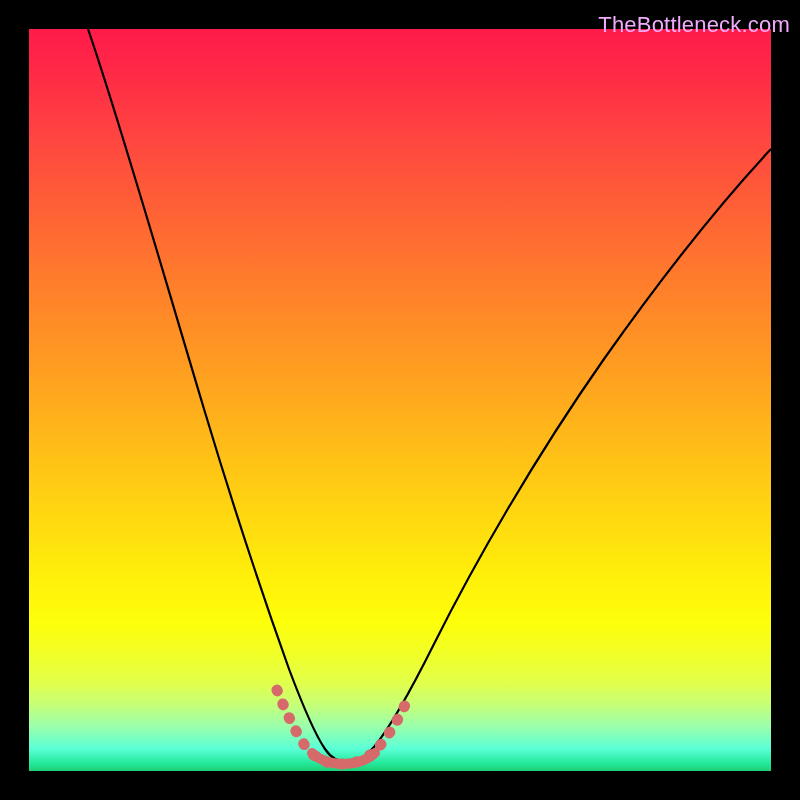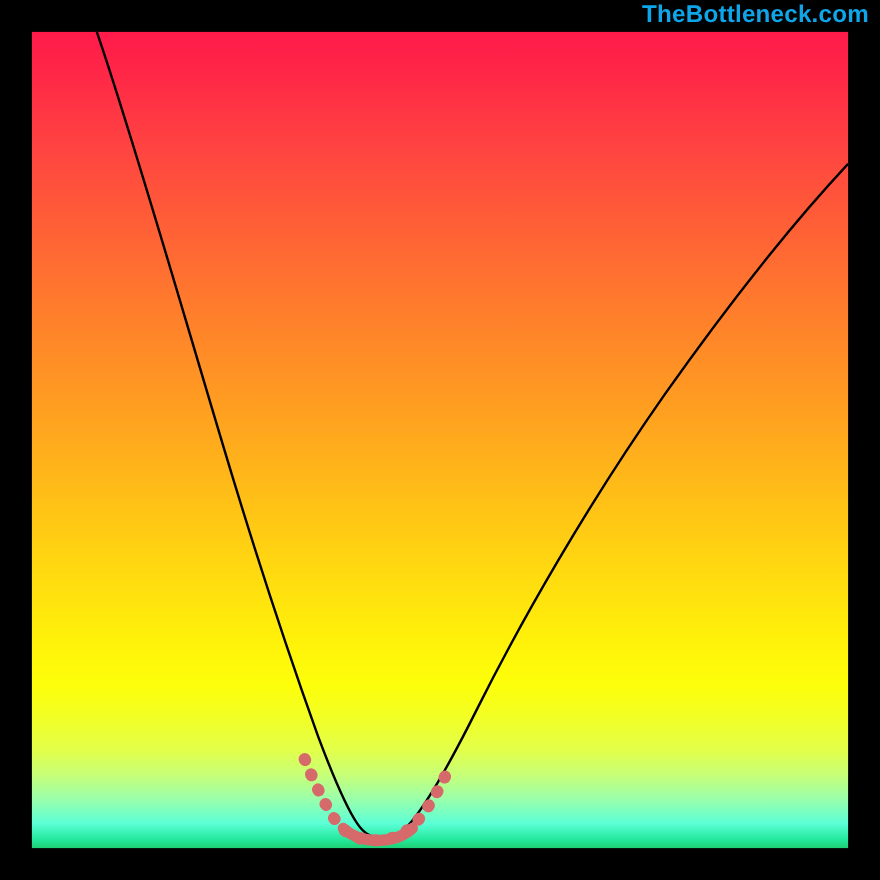--- a/index.html
+++ b/index.html
@@ -45,25 +45,25 @@
       #e2ff4a 88%,
       #c7ff77 91%,
       #9affab 94%,
       #5bffd6 97%,
       #22e89a 99%,
       #1fcf74 100%
     );
   }
   .watermark {
     position: absolute;
-    top: 0;
+    top: 12px;
     right: 10px;
-    color: #0ea5e9;
+    color: #f0abfc;
     font-size: 22px;
-    font-weight: 700;
+    font-weight: 400;
     letter-spacing: 0.2px;
     user-select: none;
   }
   svg.curve {
     position: absolute;
     inset: 0;
     width: 742px;
     height: 742px;
   }
 </style>

